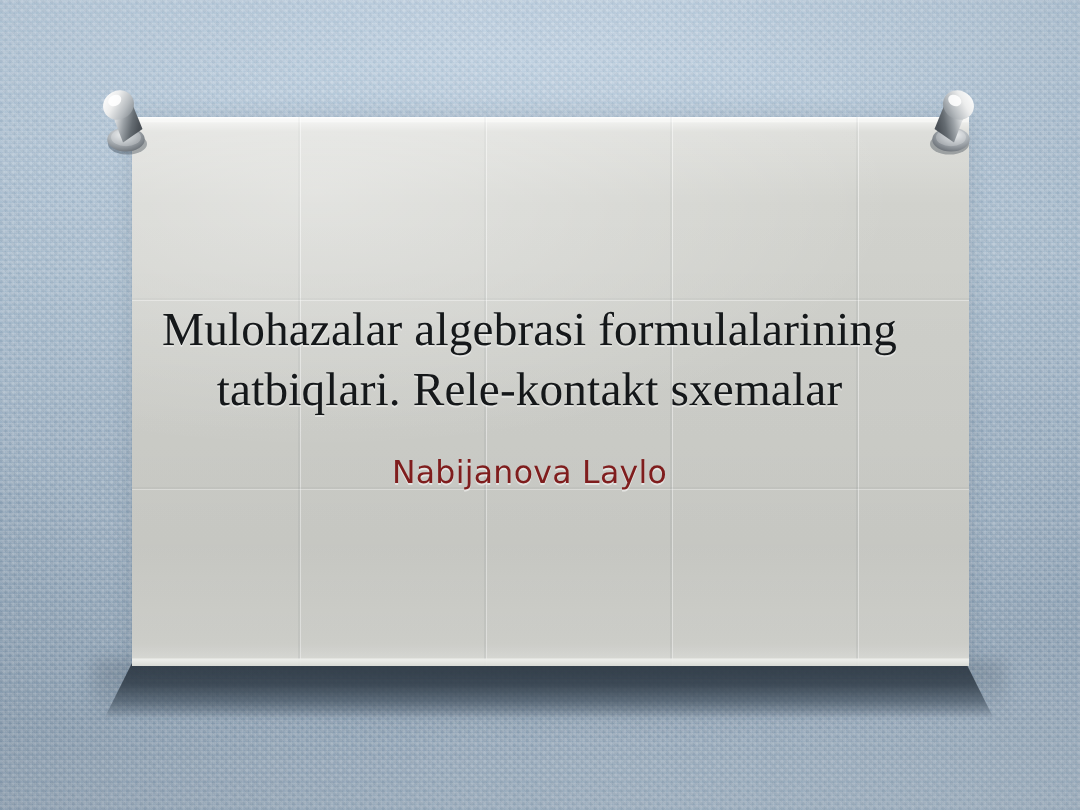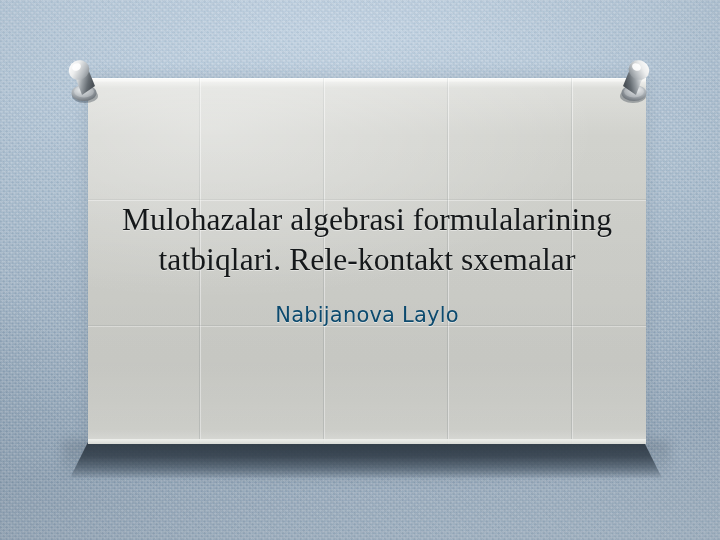--- a/index.html
+++ b/index.html
@@ -168,21 +168,20 @@
 
   
   .text-stack {
     position: absolute;
     left: 88px;
     top: 78px;
     width: 558px;
     height: 366px;
     display: flex;
     flex-direction: column;
-    align-items: center;
     justify-content: flex-start;
     padding-top: 122px;
     box-sizing: border-box;
   }
   .slide-title {
     margin: 0;
     width: 530px;
     text-align: center;
     font-family: "Liberation Serif", "DejaVu Serif", serif;
     font-weight: 400;
@@ -193,21 +192,21 @@
     text-shadow: 0 1px 0 rgba(255,255,255,0.45);
   }
   .slide-subtitle {
     margin: 22px 0 0 0;
     width: 530px;
     text-align: center;
     font-family: "DejaVu Sans", "Liberation Sans", sans-serif;
     font-weight: 400;
     font-size: 21px;
     line-height: 26px;
-    color: #0c4a6e;
+    color: #7f1d1d;
     letter-spacing: 0.2px;
     text-shadow: 0 1px 0 rgba(255,255,255,0.5);
   }
 
   
   .pin {
     position: absolute;
     width: 44px;
     height: 52px;
     pointer-events: auto;

